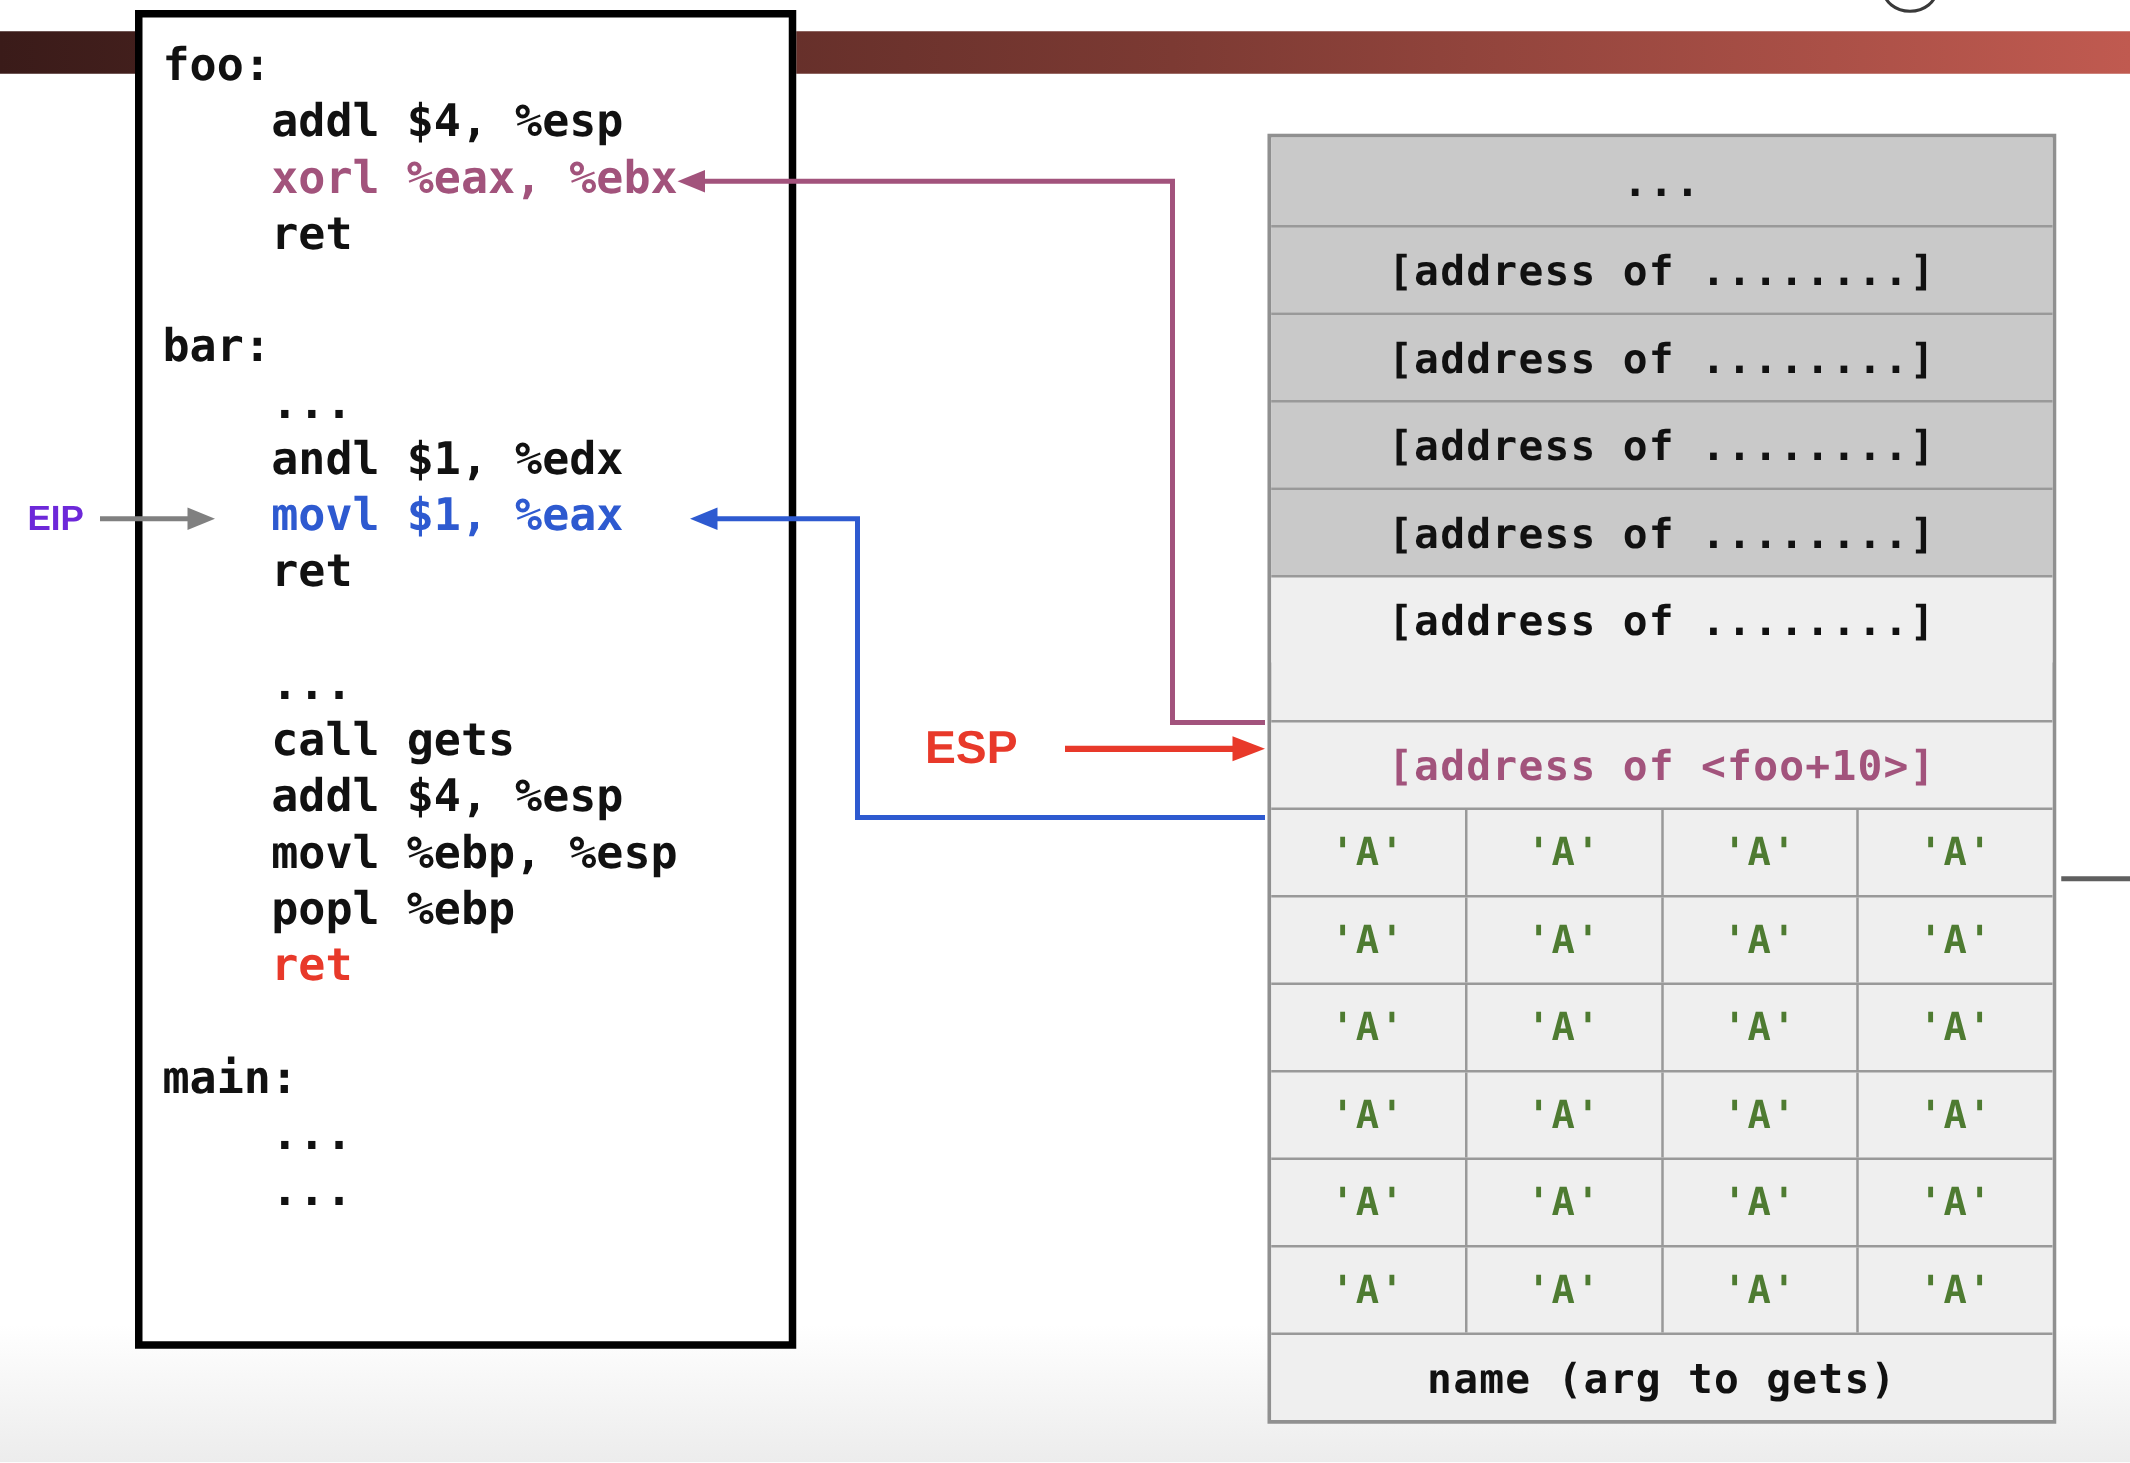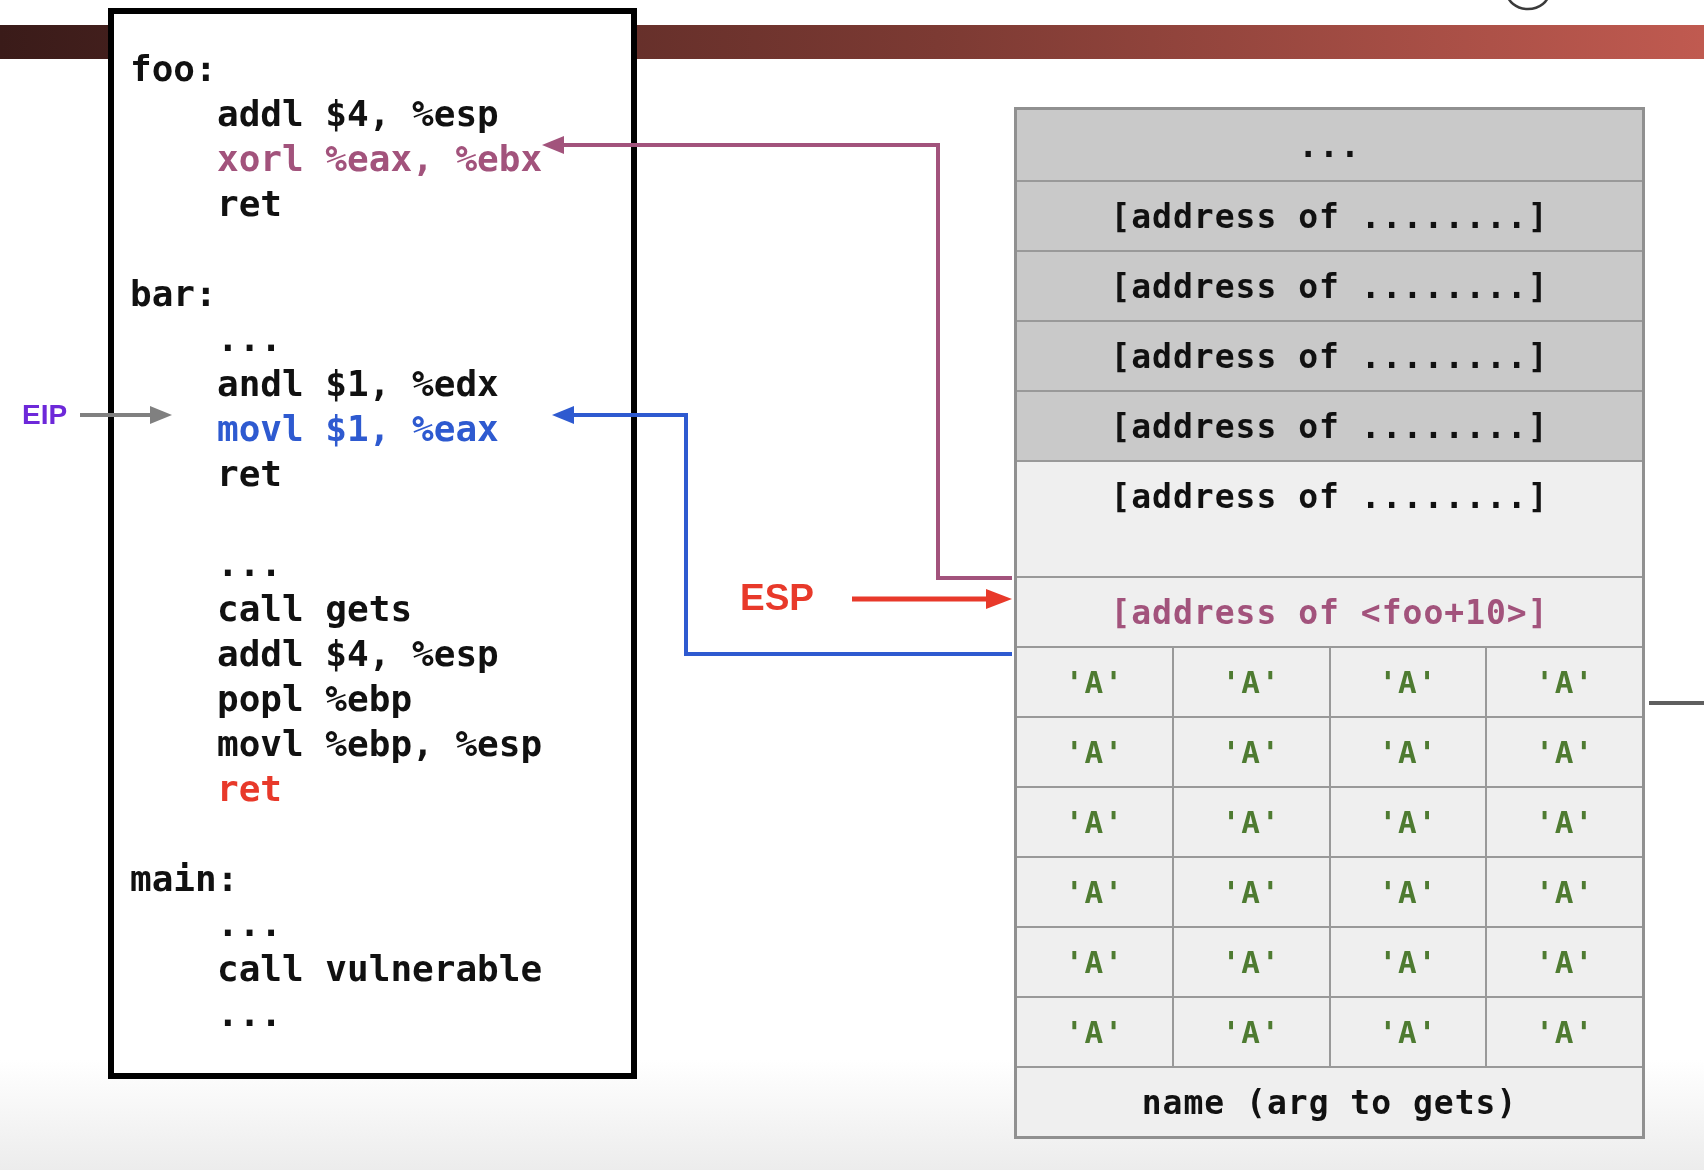--- a/index.html
+++ b/index.html
@@ -12,21 +12,21 @@
   html,body{margin:0;padding:0;background:#fff;}
   .slide{position:relative;width:1704px;height:1170px;background:#ffffff;overflow:hidden;
          font-family:"DejaVu Sans Mono","Liberation Mono",monospace;}
   .bottom-fade{position:absolute;left:0;bottom:0;width:100%;height:110px;
     background:linear-gradient(to bottom, rgba(240,240,240,0) 0%, #ececec 100%);z-index:0;}
   .topbar{position:absolute;left:0;top:25px;width:1704px;height:34px;z-index:1;
     background:linear-gradient(to right, var(--bar-left) 0%, #7c3a33 55%, var(--bar-right) 100%);}
   .logo-arc{position:absolute;left:1492px;top:0;z-index:2;}
   .codebox{position:absolute;left:108px;top:8px;width:529px;height:1071px;z-index:2;
     background:#ffffff;border:6px solid #000;box-sizing:border-box;}
-  .codelines{padding:32px 0 0 16px;}
+  .codelines{padding:16px 0 0 16px;}
   .cline{font-size:36px;line-height:45px;font-weight:bold;color:var(--ink);white-space:pre;}
   .cline.ind{padding-left:87px;}
   .stack{position:absolute;left:1014px;top:107px;width:631px;z-index:2;
     border:3px solid #909090;box-sizing:border-box;background:var(--cell-light);}
   .srow{height:70px;box-sizing:border-box;display:flex;align-items:center;justify-content:center;
     font-size:33px;font-weight:bold;color:var(--ink);border-top:2px solid var(--cell-border);
     letter-spacing:1px;}
   .srow.first{border-top:none;}
   .srow.dark{background:var(--cell-dark);}
   .srow.light{background:var(--cell-light);}
@@ -70,27 +70,26 @@
         <div class="cline">&nbsp;</div>
         <div class="cline">bar:</div>
         <div class="cline ind">...</div>
         <div class="cline ind">andl $1, %edx</div>
         <div class="cline ind" style="color: var(--blue);">movl $1, %eax</div>
         <div class="cline ind">ret</div>
         <div class="cline">&nbsp;</div>
         <div class="cline ind">...</div>
         <div class="cline ind">call gets</div>
         <div class="cline ind">addl $4, %esp</div>
+        <div class="cline ind">movl %ebp, %esp</div>
         <div class="cline ind">popl %ebp</div>
-        <div class="cline ind">movl %ebp, %esp</div>
         <div class="cline ind" style="color: var(--red);">ret</div>
         <div class="cline">&nbsp;</div>
         <div class="cline">main:</div>
         <div class="cline ind">...</div>
-        <div class="cline ind">call vulnerable</div>
         <div class="cline ind">...</div>
       </div>
   </div>
 
   <div class="stack" id="stack-rows">
       <div class="srow dark first">...</div>
       <div class="srow dark">[address of ........]</div>
       <div class="srow dark">[address of ........]</div>
       <div class="srow dark">[address of ........]</div>
       <div class="srow dark">[address of ........]</div>

